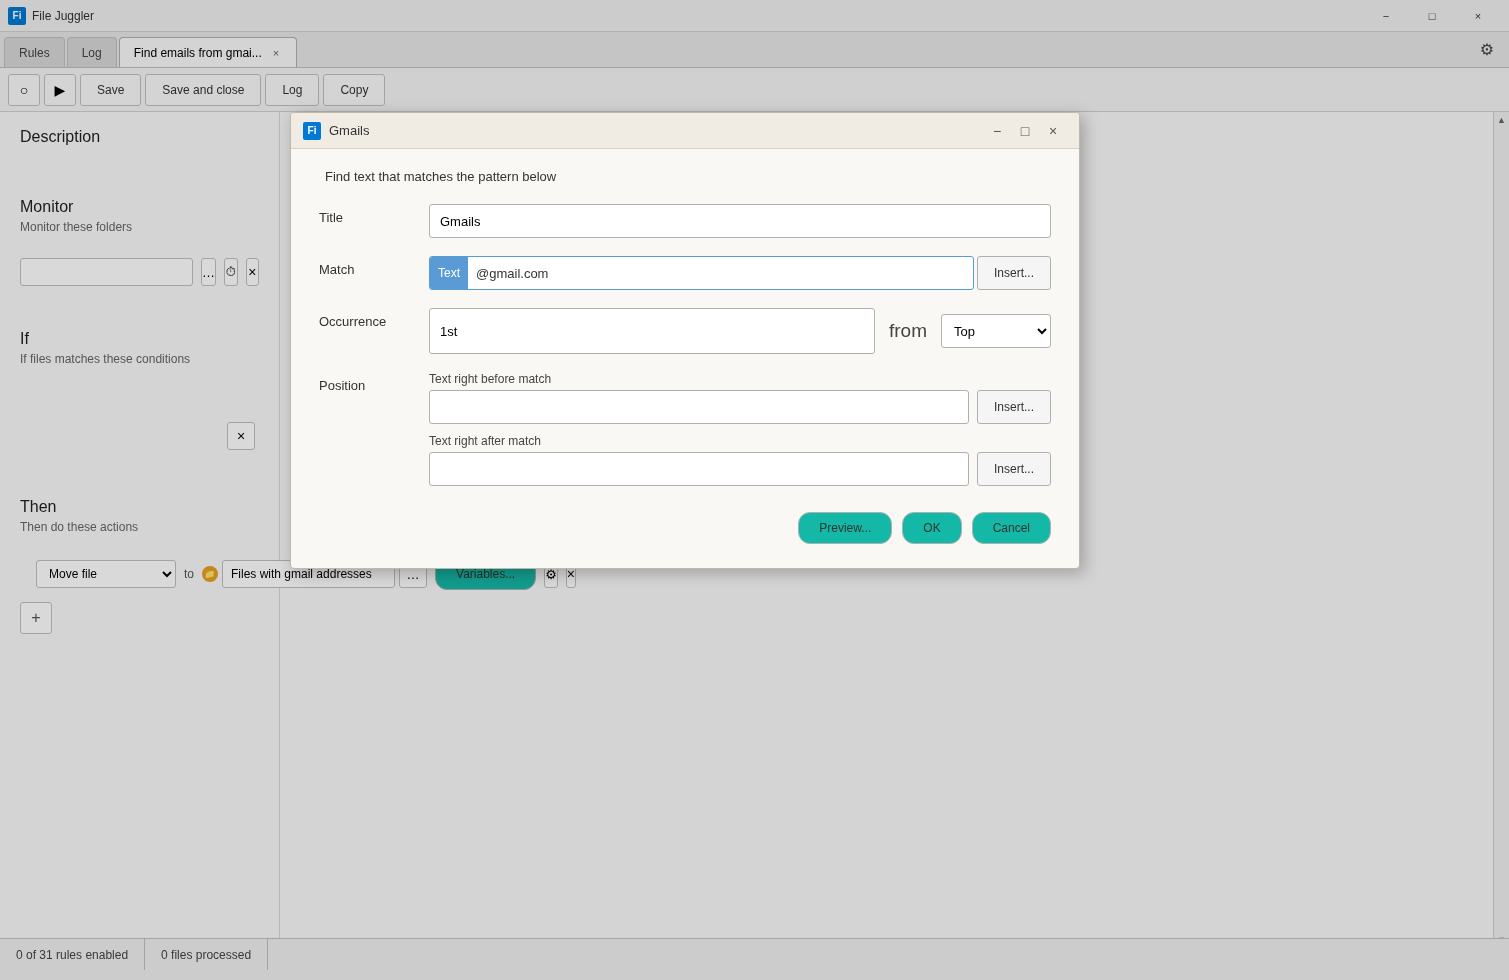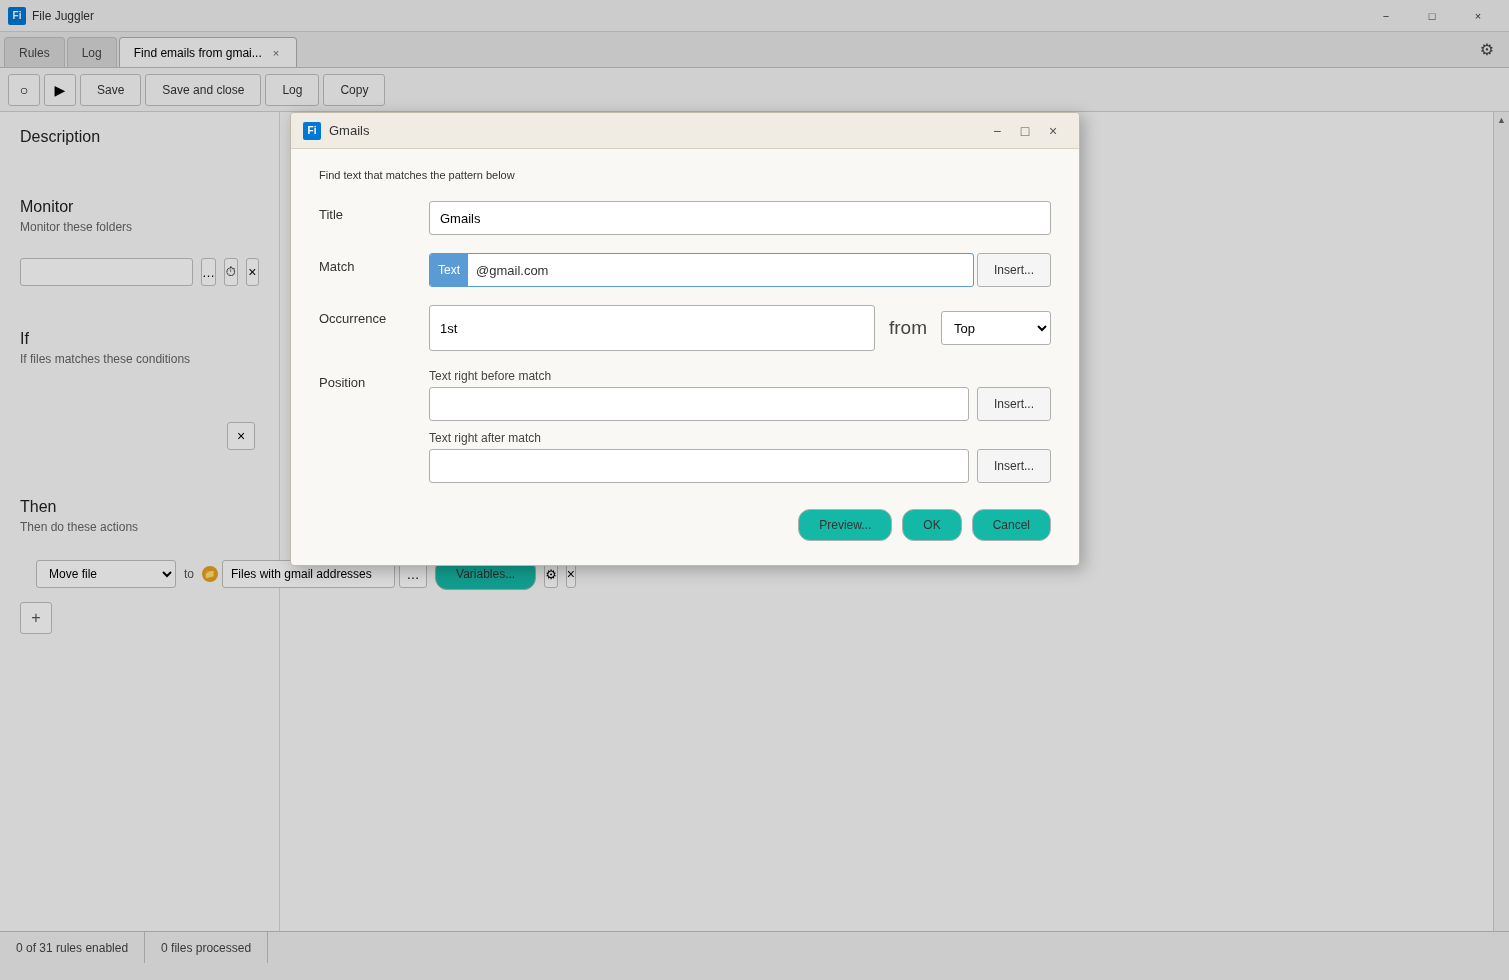--- a/index.html
+++ b/index.html
@@ -184,21 +184,21 @@
       border: 1px solid #c0c0c0;
       border-radius: 3px;
       display: flex; align-items: center; justify-content: center;
       cursor: pointer;
       font-size: 13px;
     }
 
     
     .status-bar {
       position: absolute;
-      bottom: 17px; left: 0; right: 0;
+      bottom: 10px; left: 0; right: 0;
       height: 32px;
       background: #f0f0f0;
       border-top: 1px solid #c0c0c0;
       display: flex;
       align-items: center;
     }
     .status-item {
       padding: 0 16px;
       font-size: 12px;
       color: #444;
@@ -256,23 +256,24 @@
       border: none;
       cursor: pointer;
       display: flex; align-items: center; justify-content: center;
       font-size: 14px; color: #555;
     }
 
     .modal-body {
       padding: 20px 28px 24px;
     }
     .modal-description {
-      font-size: 11px;
+      font-size: 13px;
       color: #333;
       margin-bottom: 20px;
+      margin-left: 6px;
     }
     .form-row {
       display: flex;
       align-items: flex-start;
       margin-bottom: 18px;
     }
     .form-label {
       width: 110px;
       font-size: 13px;
       color: #333;

